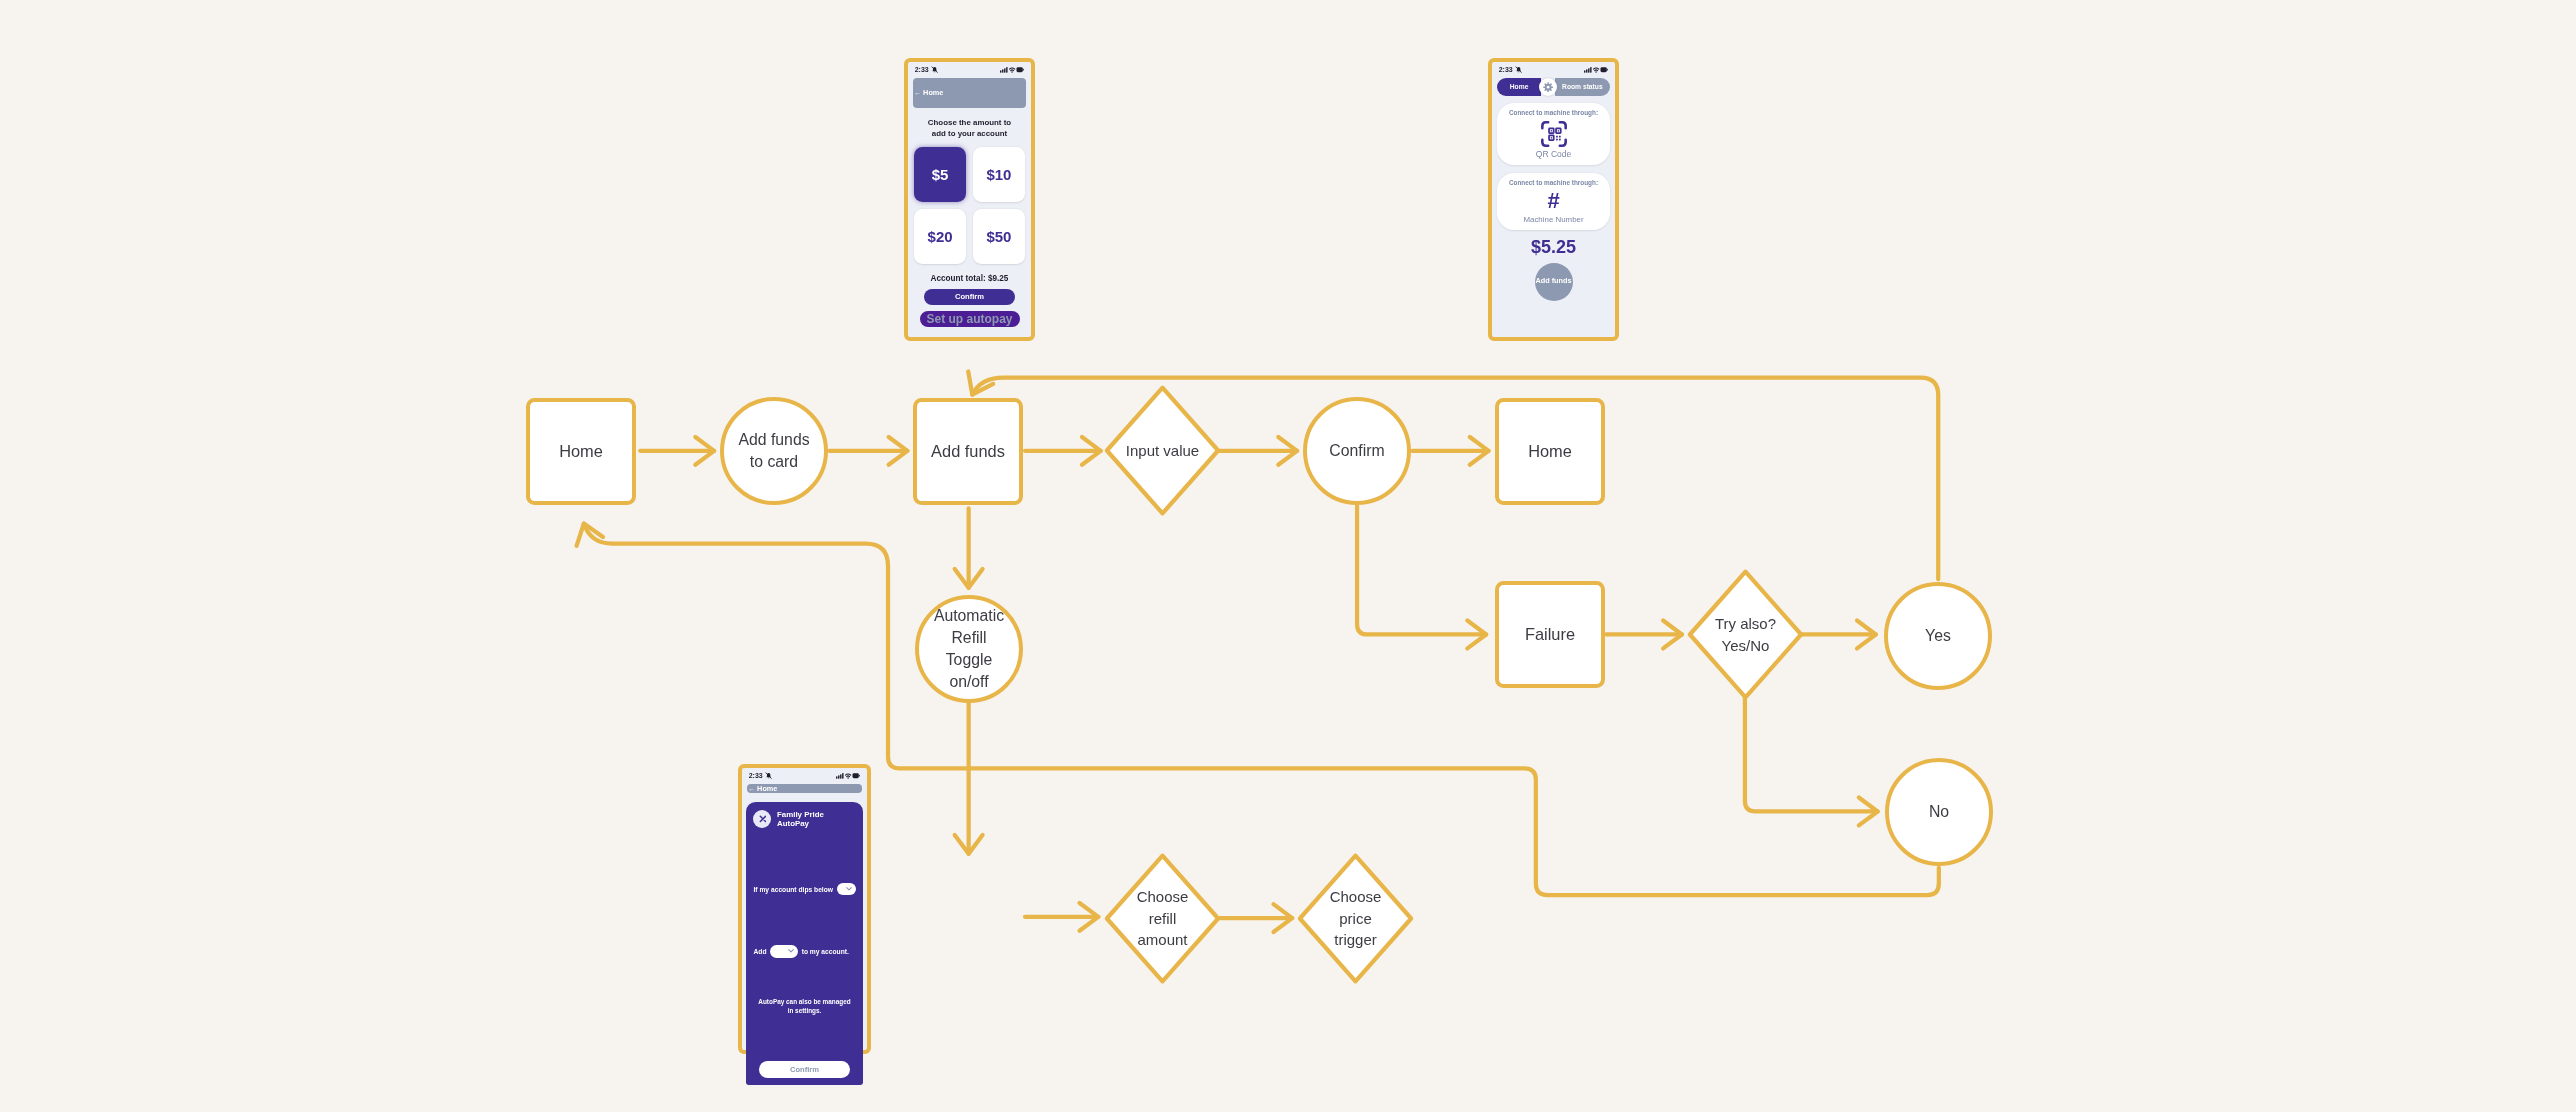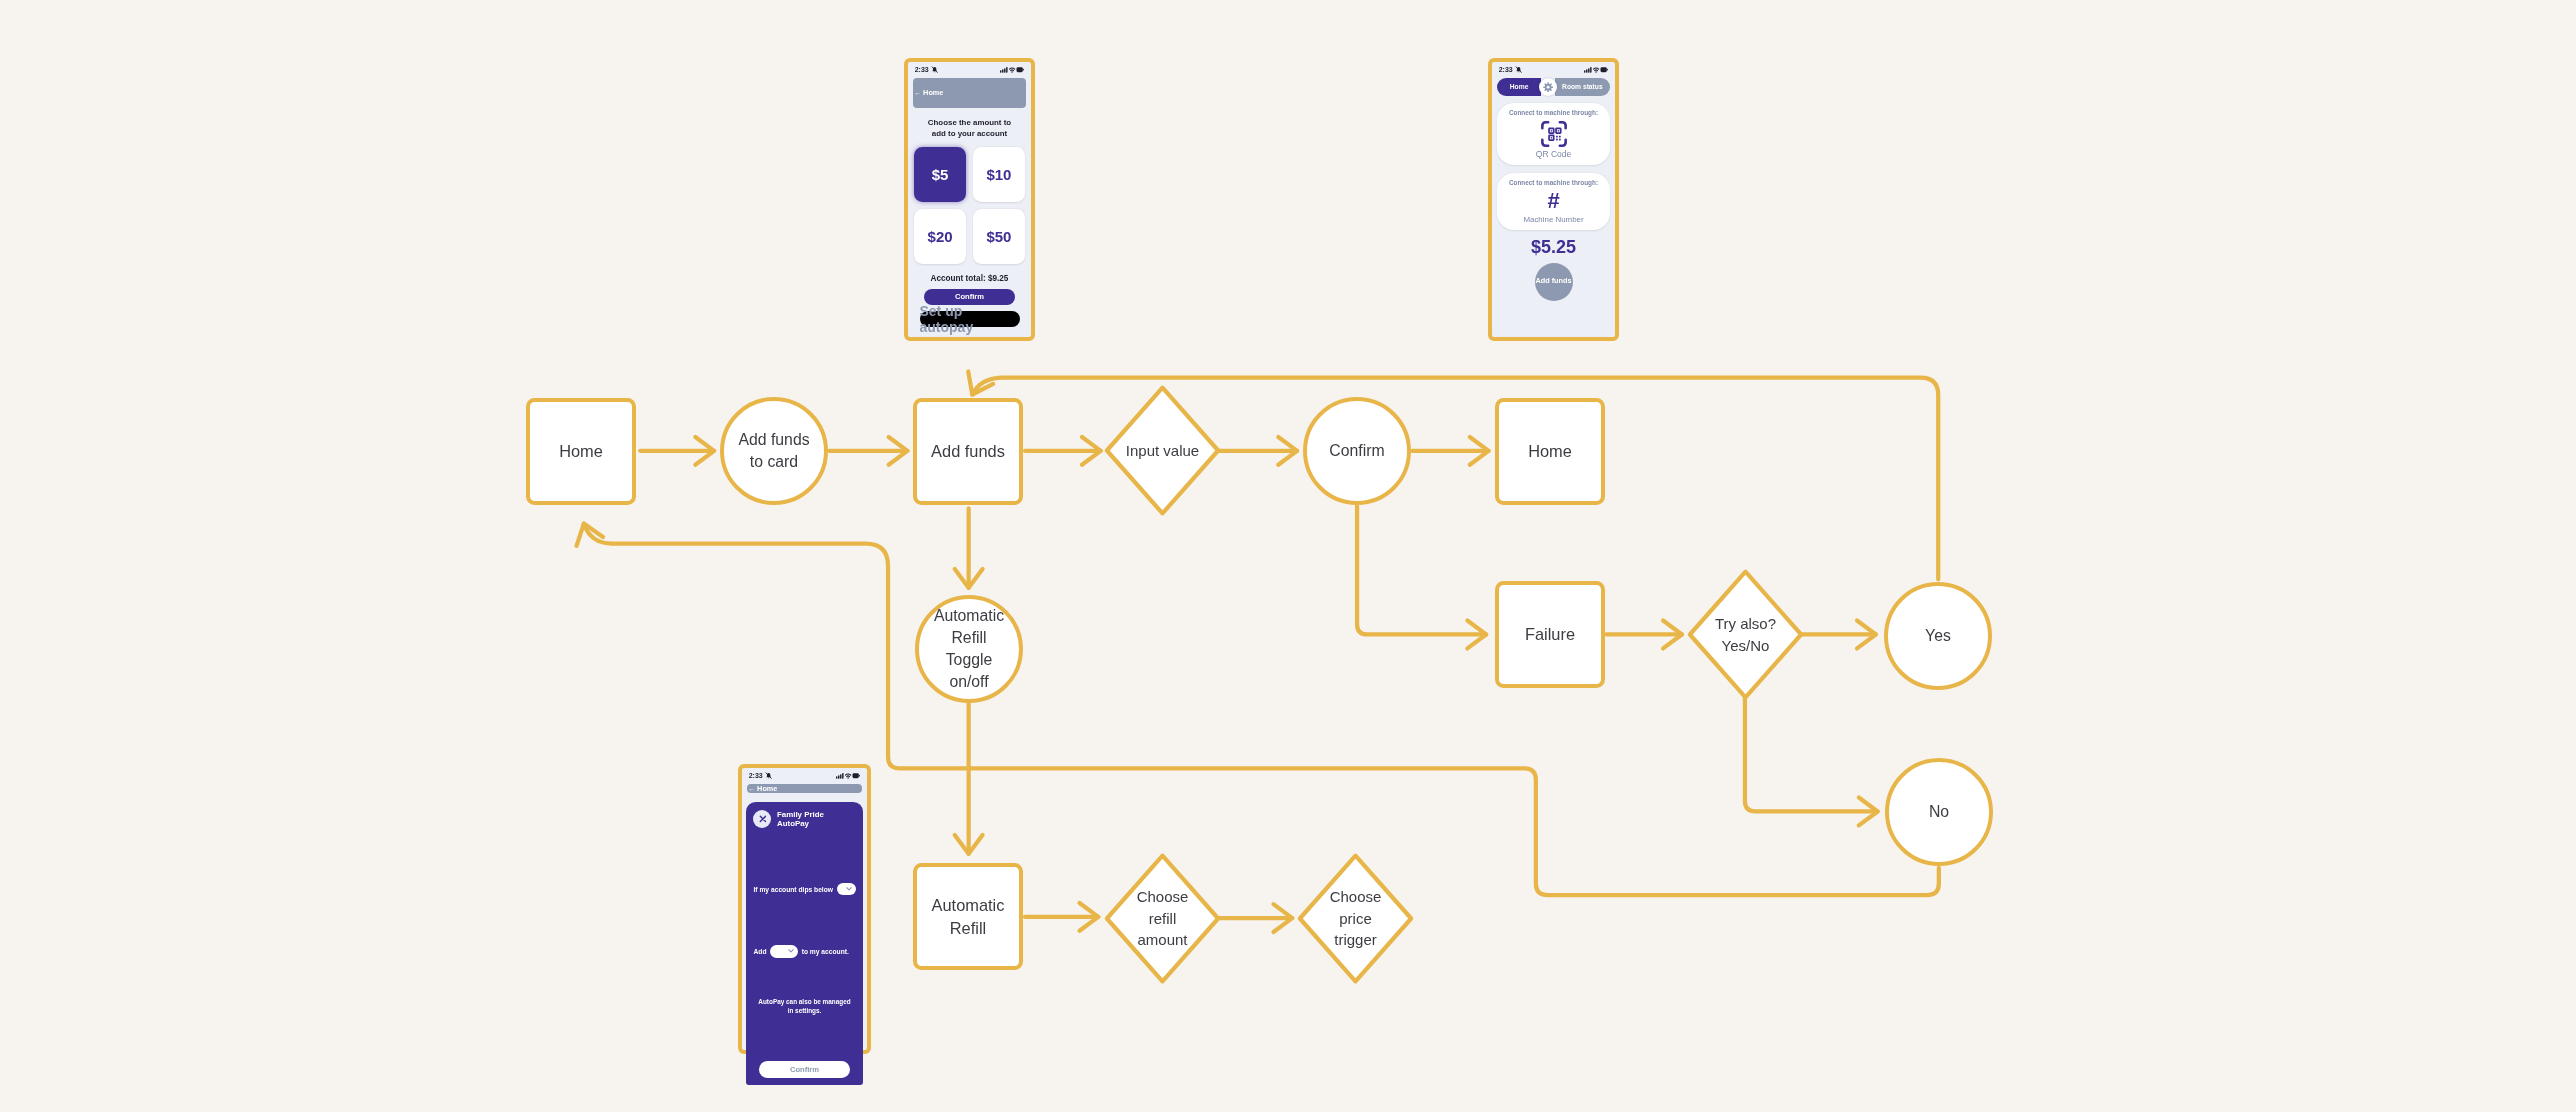--- a/index.html
+++ b/index.html
@@ -41,22 +41,22 @@
     display:flex;align-items:center;padding-left:1px;color:#fff;font-weight:bold;font-size:7.3px;}
   
   .p1-heading{margin:10.3px auto 0 auto;max-width:97px;text-align:center;font-size:7.9px;font-weight:bold;color:var(--dark);line-height:1.35;}
   .p1-grid{display:grid;grid-template-columns:1fr 1fr;gap:6.7px;margin:7.9px 6px 0 6px;}
   .tile{height:55px;background:#fff;border-radius:8.5px;display:flex;align-items:center;justify-content:center;
     font-size:15px;font-weight:bold;color:var(--purple);box-shadow:0 0.6px 1.8px rgba(30,30,60,.12);}
   .tile.selected{background:var(--purple);color:#fff;box-shadow:0 0 4.8px rgba(63,46,147,.55);}
   .p1-total{margin-top:10.3px;text-align:center;font-size:8.2px;font-weight:bold;color:var(--dark);}
   .btn-confirm{margin:5.5px 16.4px 0 16.4px;height:16.4px;background:var(--purple);border-radius:8.5px;
     display:flex;align-items:center;justify-content:center;color:#fff;font-weight:bold;font-size:7.6px;}
-  .btn-autopay{margin:5.5px 11.5px 0 11.5px;height:16.4px;background:#000000;border-radius:8.5px;
-    display:flex;align-items:center;justify-content:center;color:var(--graypill);font-weight:bold;font-size:14px;}
+  .btn-autopay{margin:5.5px 11.5px 0 11.5px;height:16.4px;background:#4c1d95;border-radius:8.5px;
+    display:flex;align-items:center;justify-content:center;color:var(--graypill);font-weight:bold;font-size:12px;}
   
   .seg{margin:4.2px 4.8px 0 4.8px;height:18px;display:flex;align-items:center;}
   .seg-home{flex:1;height:18px;background:var(--purple);border-radius:9px 0 0 9px;display:flex;align-items:center;
     justify-content:center;color:#fff;font-weight:bold;font-size:6.7px;}
   .seg-gear{width:18px;height:18px;border-radius:50%;background:#fff;display:flex;align-items:center;justify-content:center;
     margin:0 -2.4px;z-index:2;box-shadow:0 0 1.8px rgba(30,30,60,.25);}
   .seg-room{flex:1.25;height:18px;background:var(--graypill);border-radius:0 9px 9px 0;display:flex;align-items:center;
     justify-content:center;color:#fff;font-weight:bold;font-size:6.7px;}
   .card{margin:7.3px 4.8px 0 4.8px;background:#fff;border-radius:17px;padding:6px 3.6px 6px 3.6px;text-align:center;
     box-shadow:0 0.6px 1.8px rgba(30,30,60,.10);}
@@ -125,21 +125,20 @@
   <div class="fc-rect" style="left:1495px;top:581px;">Failure</div>
   <div class="fc-diamond" style="left:1686px;top:568px;">
     <svg viewBox="0 0 196 220" width="119" height="133">
         <polygon points="98,6 190,110 98,214 6,110"></polygon>
       </svg>
     <div class="dlabel">Try also? Yes/No</div>
   </div>
   <div class="fc-circle" style="left:1884px;top:582px;">Yes</div>
   <div class="fc-circle" style="left:1885px;top:758px;">No</div>
   <div class="fc-circle" style="left:915px;top:595px;">Automatic Refill Toggle on/off</div>
-  <div class="fc-rect" style="left:913px;top:863px;">Automatic Refill</div>
   <div class="fc-diamond" style="left:1103px;top:852px;">
     <svg viewBox="0 0 196 220" width="119" height="133">
         <polygon points="98,6 190,110 98,214 6,110"></polygon>
       </svg>
     <div class="dlabel">Choose refill amount</div>
   </div>
   <div class="fc-diamond" style="left:1296px;top:852px;">
     <svg viewBox="0 0 196 220" width="119" height="133">
         <polygon points="98,6 190,110 98,214 6,110"></polygon>
       </svg>

